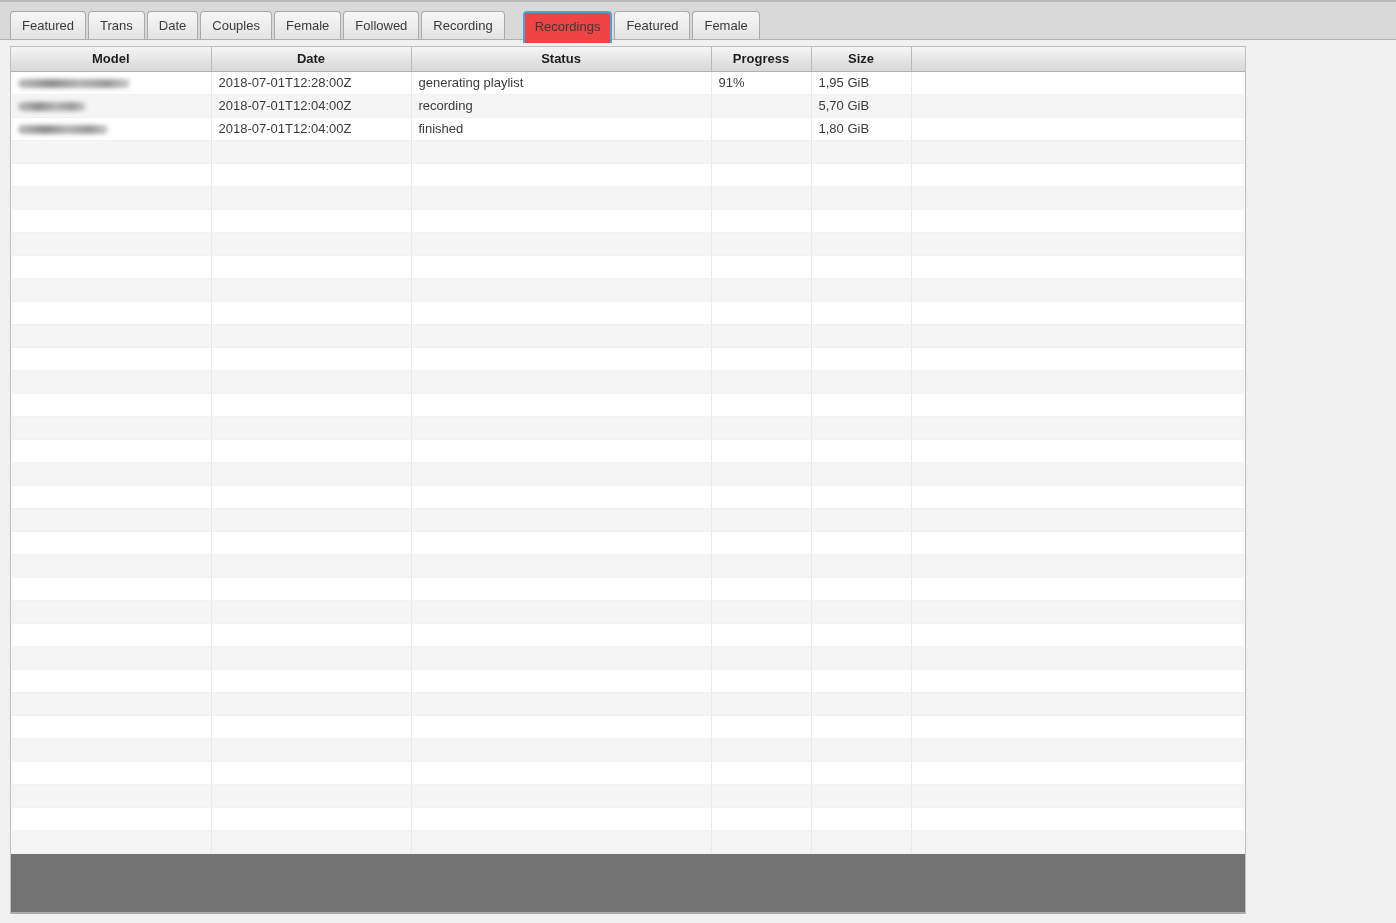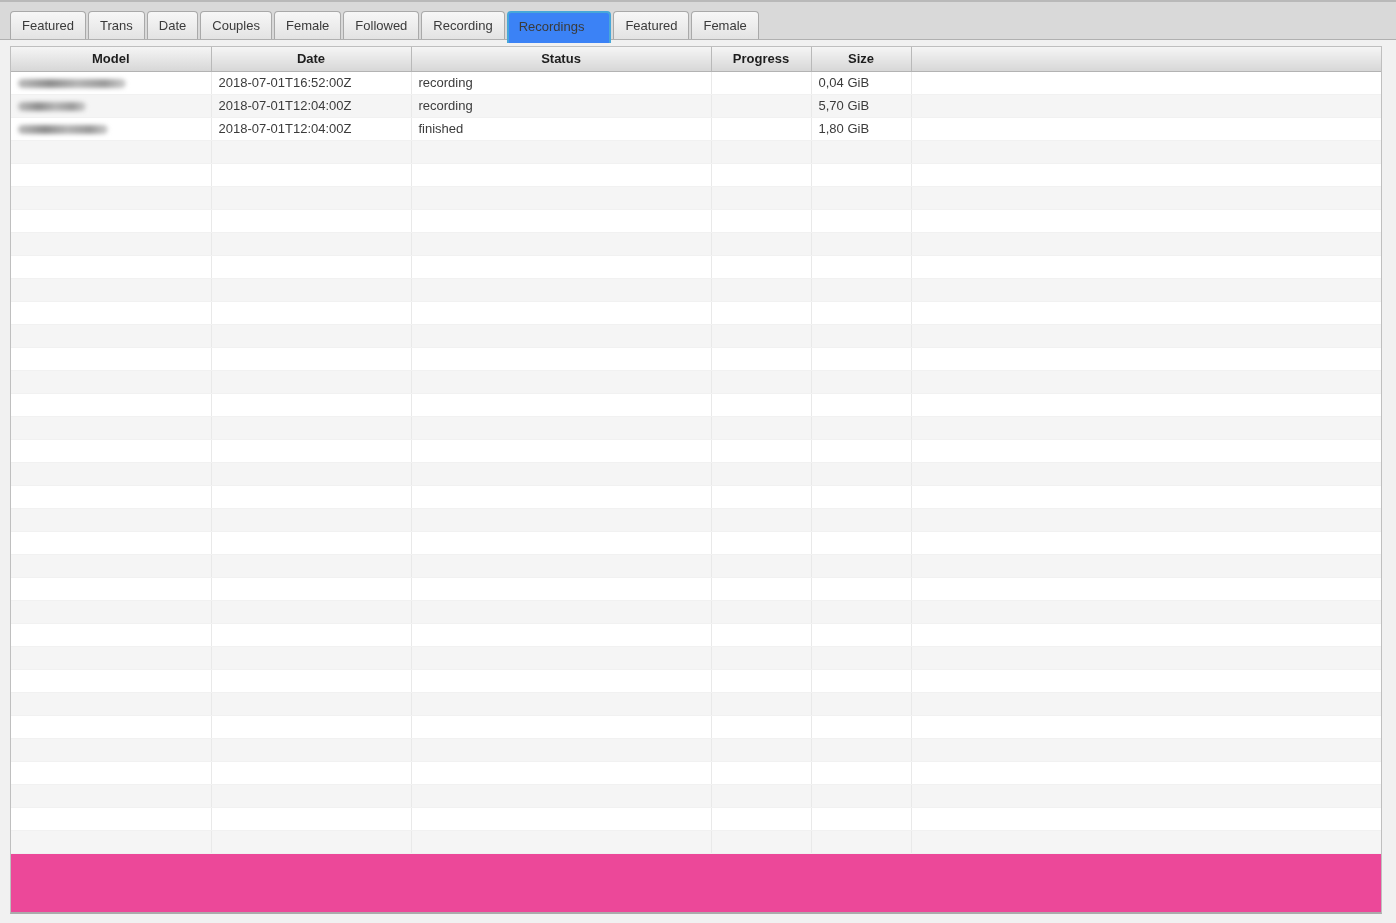--- a/index.html
+++ b/index.html
@@ -16,30 +16,30 @@
   }
   .tab{
     background:linear-gradient(#f7f7f7,#e3e3e3);
     border:1px solid #a9a9a9; border-bottom:none;
     border-radius:4px 4px 0 0;
     padding:6px 11px 6px 11px; margin-right:2px;
     font-size:13px; color:#3a3a3a; white-space:nowrap;
     cursor:default; position:relative;
   }
   .tab.selected{
-    background:#3b82f6;
+    background:#ef4444;
     border:2px solid #47a7d8; border-bottom:none;
-    padding:6px 25px 9px 10px;
-    margin-bottom:-4px; z-index:3;
+    padding:6px 10px 9px 10px;
+    margin-bottom:-4px; z-index:3;margin-left:16px;
   }
 
   
   .table-wrap{
-    position:absolute; left:10px; top:46px; width:1372px; height:868px;
-    background:#ec4899;
+    position:absolute; left:10px; top:46px; width:1236px; height:868px;
+    background:#737373;
     border:1px solid #bfbfbf; border-bottom:2px solid #ababab;
     overflow:hidden;
   }
   table{ width:100%; table-layout:fixed; border-collapse:collapse; }
   col.c-model{width:200px} col.c-date{width:200px} col.c-status{width:300px}
   col.c-progress{width:100px} col.c-size{width:100px} col.c-extra{width:auto}
 
   thead th{
     height:24px;
     background:linear-gradient(#f5f5f5,#d7d7d7);
@@ -103,25 +103,25 @@
         <th>Model</th>
         <th>Date</th>
         <th>Status</th>
         <th>Progress</th>
         <th>Size</th>
         <th></th>
       </tr>
     </thead>
     <tbody>
       <tr>
-        <td><span class="blob blob-1"></span></td>
-        <td>2018-07-01T16:52:00Z</td>
-        <td>recording</td>
-        <td></td>
-        <td>0,04 GiB</td>
+        <td><span class="blob blob-0"></span></td>
+        <td>2018-07-01T12:28:00Z</td>
+        <td>generating playlist</td>
+        <td>91%</td>
+        <td>1,95 GiB</td>
         <td></td>
       </tr>
       <tr>
         <td><span class="blob blob-2"></span></td>
         <td>2018-07-01T12:04:00Z</td>
         <td>recording</td>
         <td></td>
         <td>5,70 GiB</td>
         <td></td>
       </tr>

